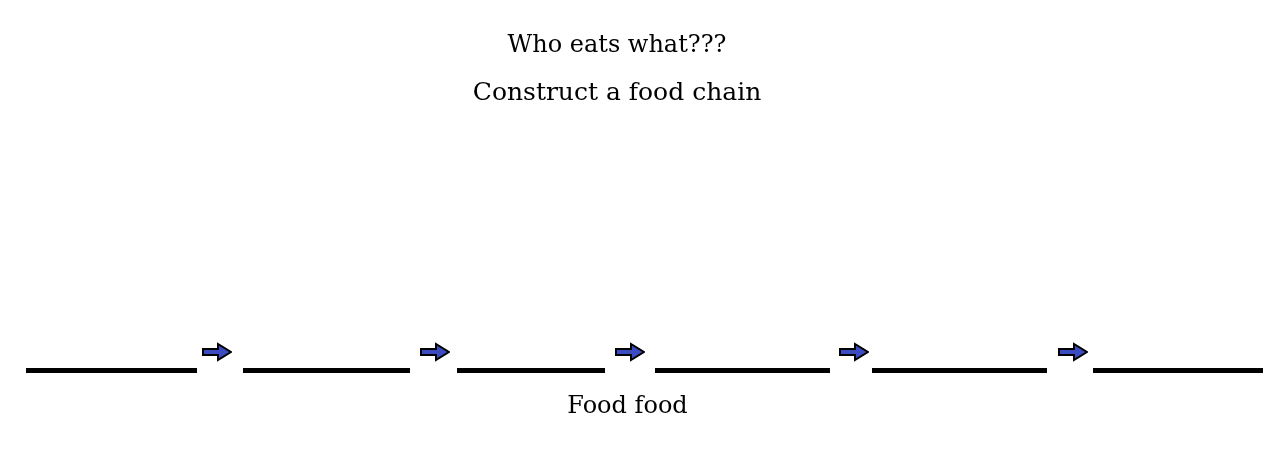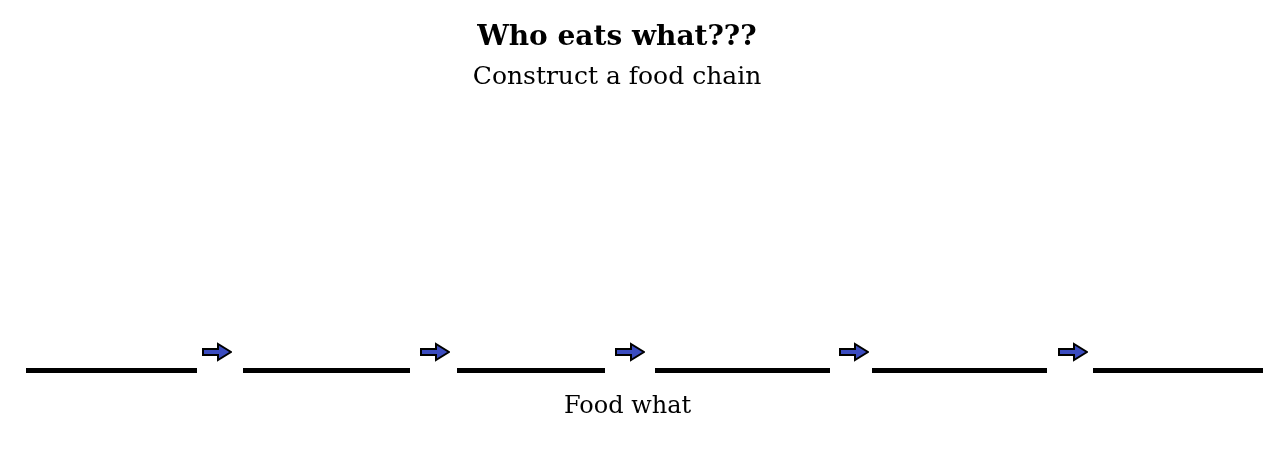--- a/index.html
+++ b/index.html
@@ -17,24 +17,24 @@
     overflow: hidden;
   }
   .header {
     position: absolute;
     top: 12px;
     left: 0;
     width: 1234px; 
     text-align: center;
   }
   .title {
-    font-size: 28px;
-    font-weight: bold;
+    font-size: 24px;
+    font-weight: normal;
     line-height: 32px;
-    margin: 8px;
+    margin: 16px;
   }
   .subtitle {
     font-size: 25px;
     font-weight: normal;
     line-height: 32px;
     margin: 8px;
   }
   .blank-line {
     position: absolute;
     top: 368px;
@@ -112,15 +112,15 @@
   <div class="blank-line" style="left:872px; width:175px;"></div>
 
   <div class="arrow" style="left:1058px;">
     <svg viewBox="0 0 30 20" xmlns="http://www.w3.org/2000/svg">
       <polygon points="1,7 16,7 16,2 29,10 16,18 16,13 1,13" fill="#3B4CC0"></polygon>
     </svg>
   </div>
 
   <div class="blank-line" style="left:1093px; width:170px;"></div>
 
-  <div class="caption">Food what</div>
+  <div class="caption">Food food</div>
 
 </div>
 
 </body></html>

